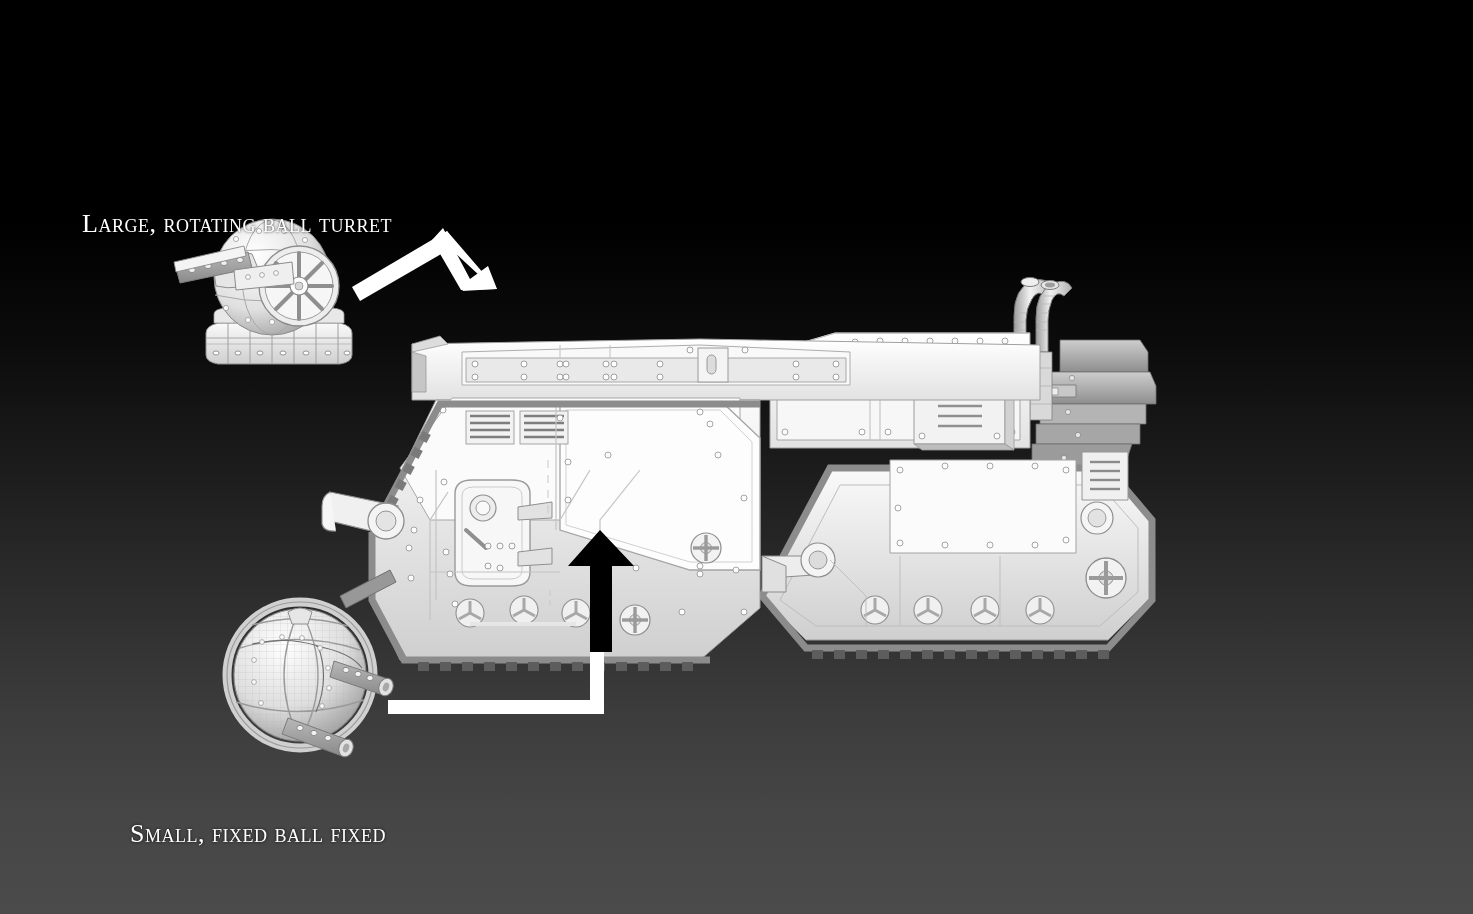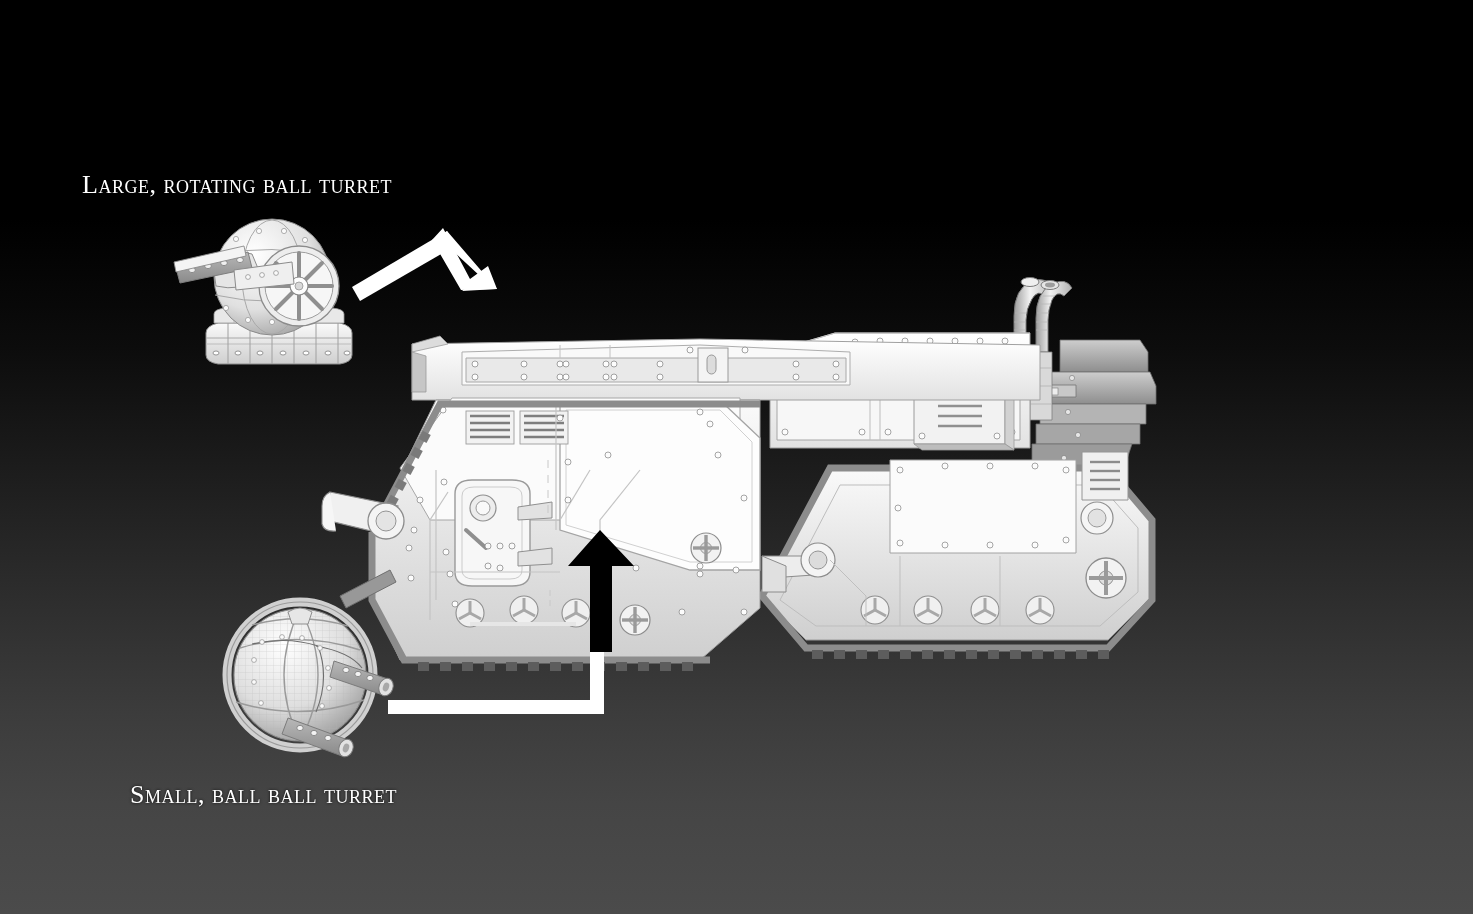--- a/index.html
+++ b/index.html
@@ -5,20 +5,21 @@
   html,body{margin:0;padding:0;background:#000;}
   #stage{
     position:relative;width:1473px;height:914px;overflow:hidden;
     background:linear-gradient(to bottom,#000000 0%,#000000 24%,#0c0c0c 38%,#1d1d1d 52%,#2e2e2e 66%,#3c3c3c 78%,#454545 88%,#4b4b4b 100%);
     font-family:"Liberation Serif",serif;
   }
   .lbl{
     position:absolute;color:#fff;font-family:"Liberation Serif",serif;
     font-variant:small-caps;letter-spacing:.5px;white-space:nowrap;
     text-shadow:0 0 3px rgba(0,0,0,.9);
+    margin-top:39px;
   }
   #label-large{left:82px;top:170px;font-size:26px;}
   #label-small{left:130px;top:780px;font-size:26px;}
   svg{position:absolute;left:0;top:0;}
 </style>
 </head>
 <body>
 
 <div id="stage">
 
@@ -614,15 +615,15 @@
 
     <g>
       <path d="M600 530 L634 566 L612 566 L612 652 L590 652 L590 566 L568 566 Z" fill="#000000"></path>
       <path d="M590 652 L604 652 L604 712 L590 712 Z" fill="#ffffff"></path>
       <path d="M388 700 L604 700 L604 714 L388 714 Z" fill="#ffffff"></path>
     </g>
   </svg>
 
   <div class="lbl" id="label-large">Large, rotating ball turret</div>
 
-  <div class="lbl" id="label-small">Small, ball ball turret</div>
+  <div class="lbl" id="label-small">Small, fixed ball fixed</div>
 
 </div>
 
 </body></html>

